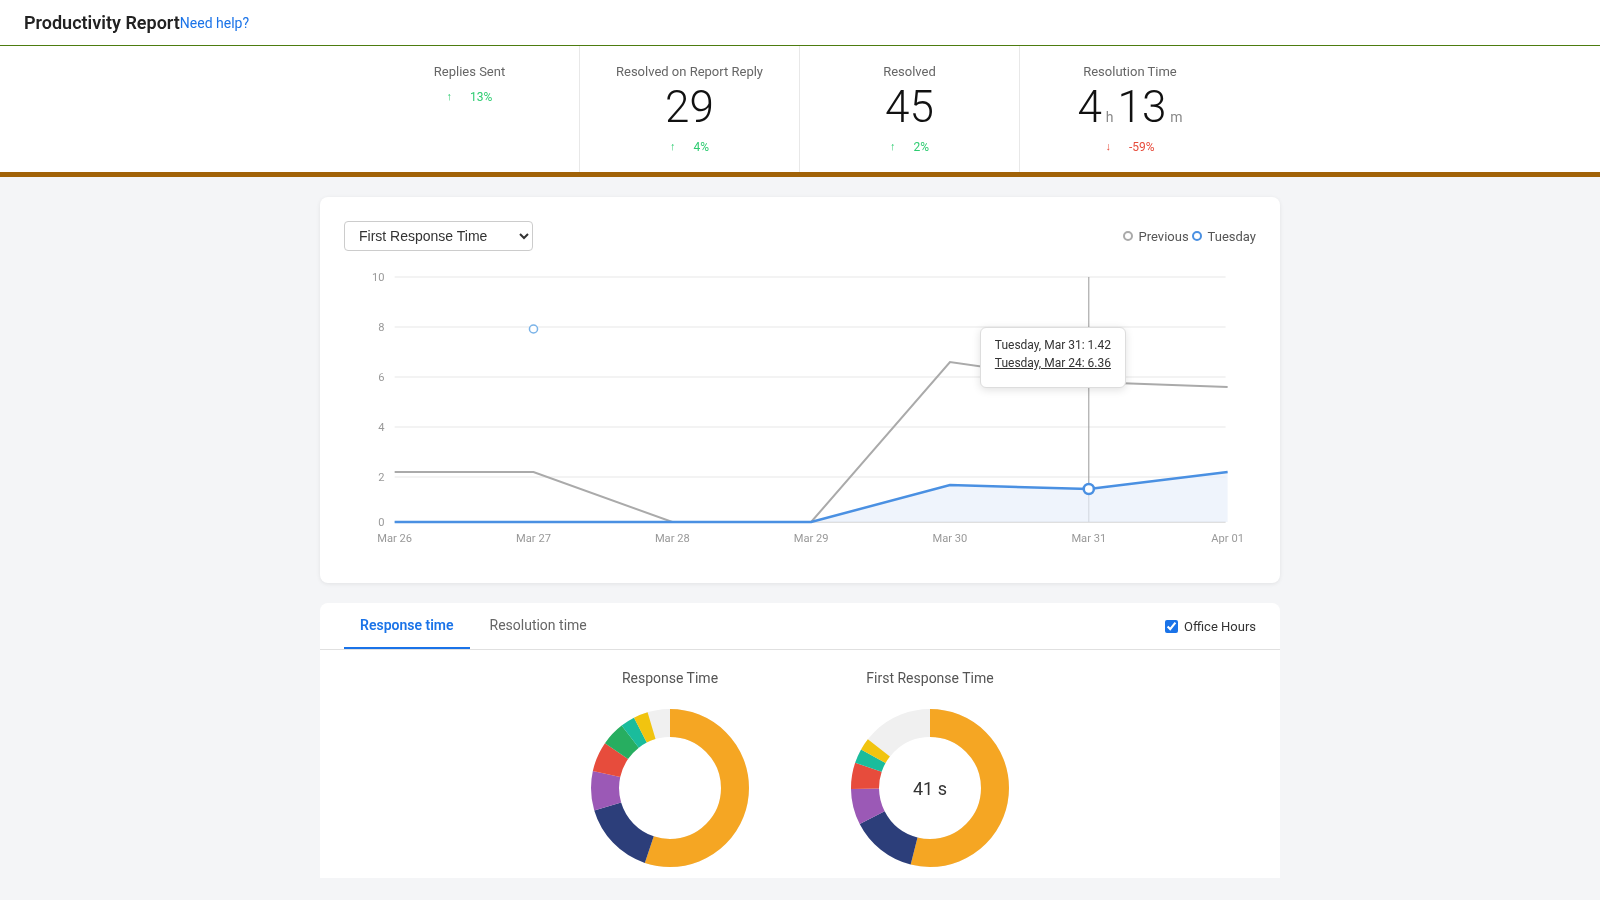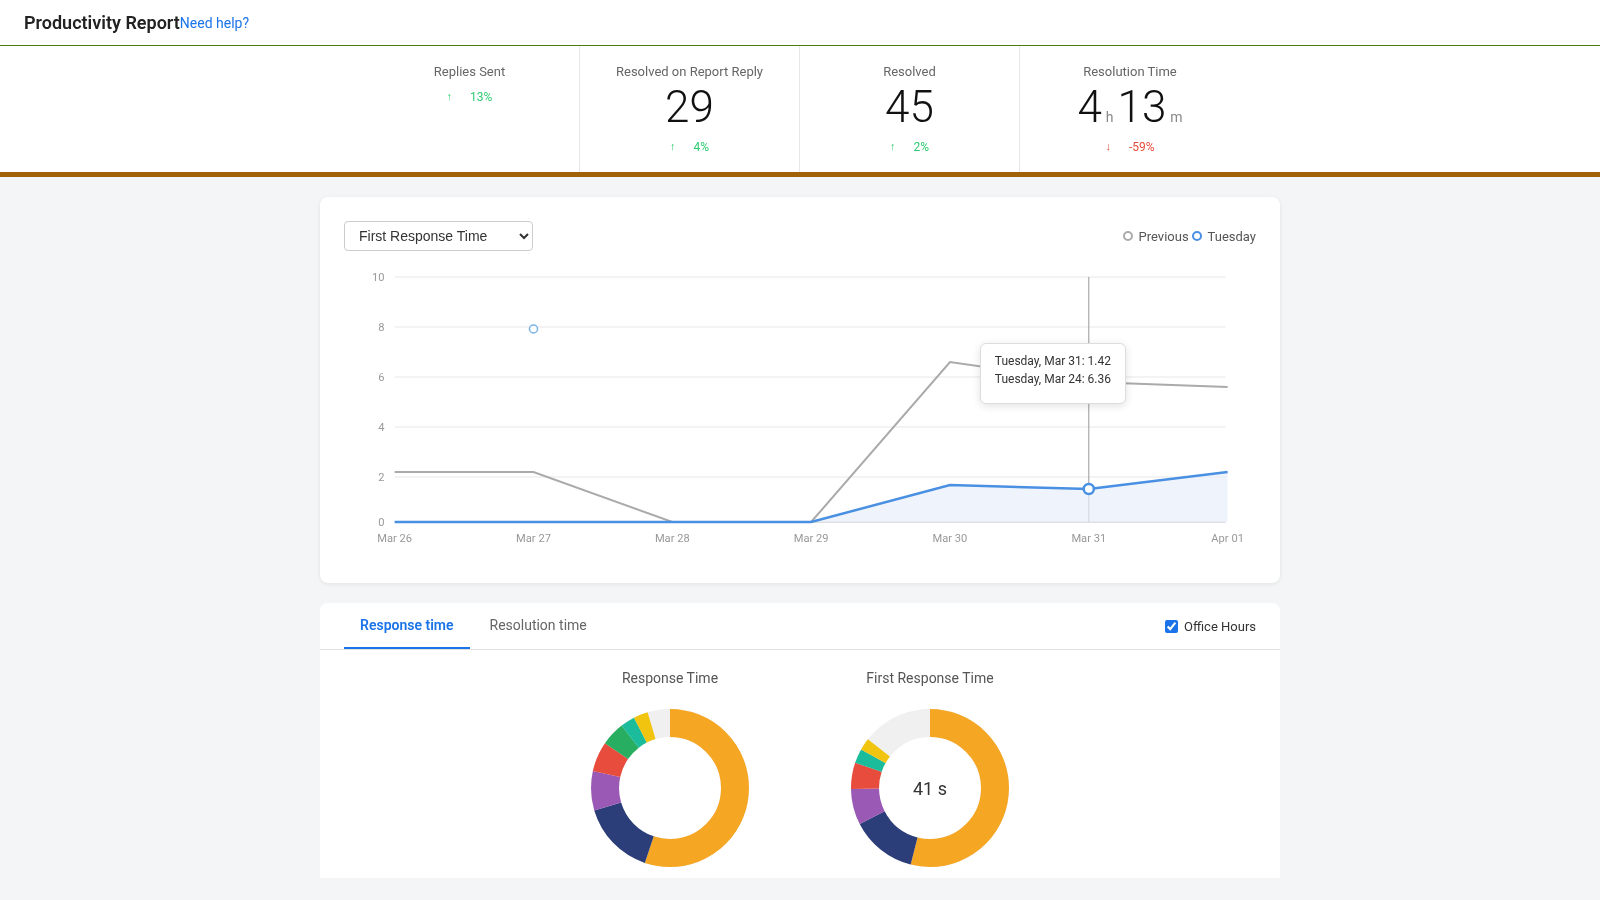--- a/index.html
+++ b/index.html
@@ -169,24 +169,24 @@
       position: absolute;
       background: #fff;
       border: 1px solid #ddd;
       border-radius: 6px;
       padding: 10px 14px;
       font-size: 12px;
       color: #333;
       box-shadow: 0 2px 8px rgba(0,0,0,0.12);
       pointer-events: none;
       right: 130px;
-      top: 76px;
+      top: 60px;
     }
     .tooltip-line { margin-bottom: 4px; }
-    .tooltip-line:last-child { margin-bottom: 7px; }
+    .tooltip-line:last-child { margin-bottom: 7px; text-decoration: underline; }
 
     
     .bottom-section {
       max-width: 960px;
       margin: 0 auto;
       background: #fff;
       border-radius: 8px 8px 0 0;
     }
     .tabs-row {
       display: flex;

